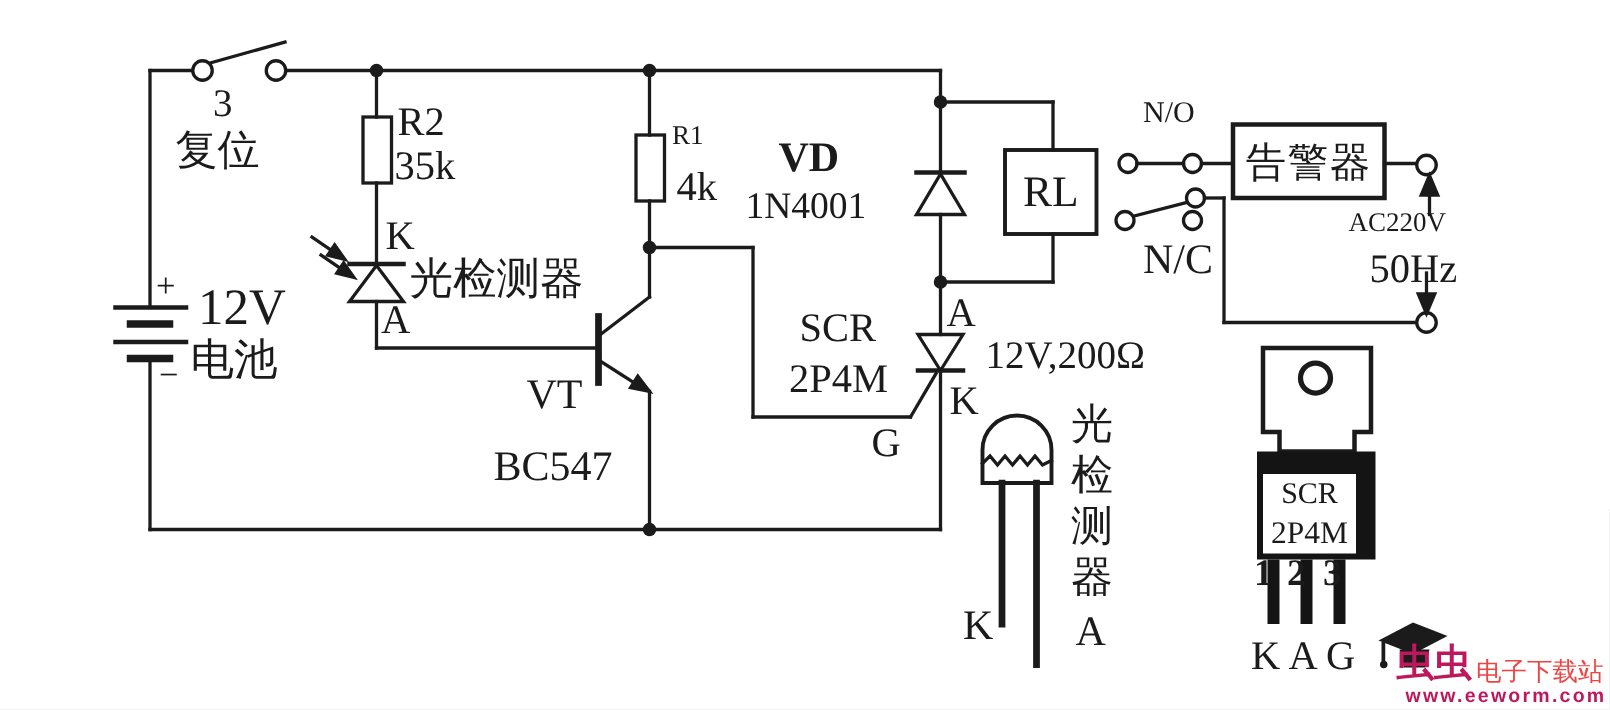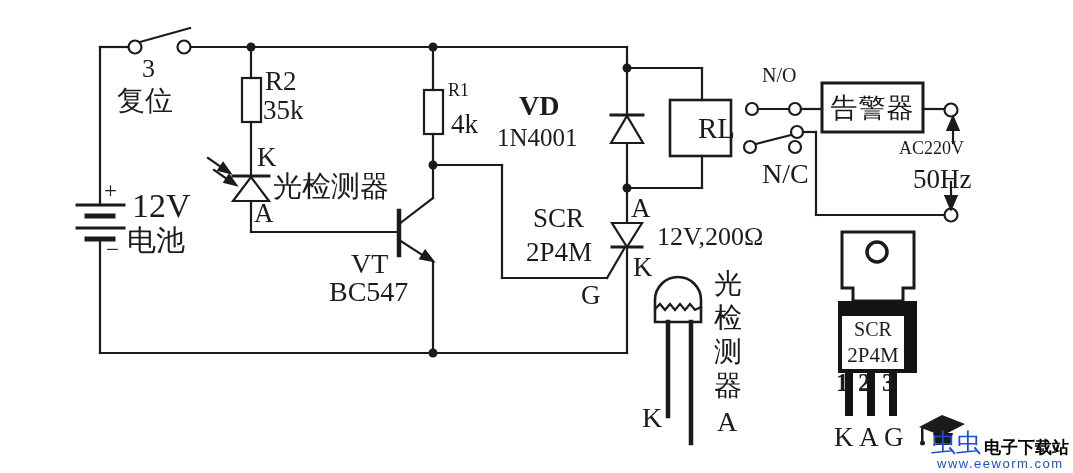--- a/index.html
+++ b/index.html
@@ -5,22 +5,22 @@
   html,body{margin:0;padding:0;background:#e8e8e8;}
   #stage{
     position:relative;width:1073px;height:473px;background:#ffffff;
     font-family:"Liberation Serif","DejaVu Serif",serif;color:#1b1b1b;
     overflow:hidden;
   }
   #linework{position:absolute;left:0;top:0;}
   .lbl{position:absolute;white-space:nowrap;line-height:1.05;color:#1b1b1b;}
   .boxlbl{position:absolute;display:flex;align-items:center;justify-content:center;}
   .vert{word-break:break-all;white-space:normal;text-align:center;}
-  .wm-red{color:#1d4ed8;font-weight:normal;}
-  .wm-gray{color:#000000;font-weight:bold;}
+  .wm-red{color:#be185d;font-weight:bold;}
+  .wm-gray{color:#ef4444;font-weight:normal;}
 </style>
 </head>
 <body>
 
 <div id="stage">
 
   <svg id="linework" width="1073" height="473" viewBox="0 0 1073 473">
     <g fill="none" stroke="#1b1b1b" stroke-width="2.2" stroke-linecap="square">
 
       <g>
@@ -175,35 +175,35 @@
   <div class="lbl" style="left:257px;top:143px;font-size:27px;">K</div>
   <div class="lbl" style="left:273px;top:171px;font-size:29px;">光检测器</div>
   <div class="lbl" style="left:254px;top:199px;font-size:27px;">A</div>
 
   <div class="lbl" style="left:104px;top:179px;font-size:23px;">+</div>
   <div class="lbl" style="left:132px;top:188px;font-size:34px;">12V</div>
   <div class="lbl" style="left:127px;top:225px;font-size:29px;">电池</div>
   <div class="lbl" style="left:106px;top:238px;font-size:23px;">−</div>
 
   <div class="lbl" style="left:351px;top:249px;font-size:28px;">VT</div>
-  <div class="lbl" style="left:329px;top:277px;font-size:28px;">BC547</div>
+  <div class="lbl" style="left:329px;top:297px;font-size:28px;">BC547</div>
 
   <div class="lbl" style="left:448px;top:81px;font-size:18px;">R1</div>
   <div class="lbl" style="left:451px;top:110px;font-size:27px;">4k</div>
 
   <div class="lbl" style="left:519px;top:91px;font-size:28px;font-weight:bold;">VD</div>
   <div class="lbl" style="left:473px;top:125px;font-size:25px;margin-left:24px;">1N4001</div>
 
   <div class="lbl" style="left:533px;top:204px;font-size:27px;">SCR</div>
   <div class="lbl" style="left:526px;top:238px;font-size:27px;">2P4M</div>
   <div class="lbl" style="left:631px;top:194px;font-size:27px;">A</div>
   <div class="lbl" style="left:633px;top:253px;font-size:27px;">K</div>
   <div class="lbl" style="left:581px;top:281px;font-size:27px;">G</div>
 
-  <div class="boxlbl" style="left:670px;top:100px;width:61px;height:56px;font-size:29px;padding-left:16px;">RL</div>
+  <div class="boxlbl" style="left:670px;top:100px;width:61px;height:56px;font-size:29px;">RL</div>
   <div class="lbl" style="left:657px;top:197px;font-size:26px;margin-top:26px;">12V,200Ω</div>
   <div class="lbl" style="left:762px;top:65px;font-size:20px;">N/O</div>
   <div class="lbl" style="left:762px;top:159px;font-size:28px;">N/C</div>
 
   <div class="boxlbl" style="left:822px;top:83px;width:101px;height:49px;font-size:27px;letter-spacing:1px;">告警器</div>
 
   <div class="lbl" style="left:899px;top:139px;font-size:18px;text-align:right;">AC220V</div>
   <div class="lbl" style="left:913px;top:165px;font-size:27px;">50Hz</div>
 
   <div class="lbl vert" style="left:711px;top:267px;width:34px;font-size:28px;line-height:34px;">光检测器</div>

